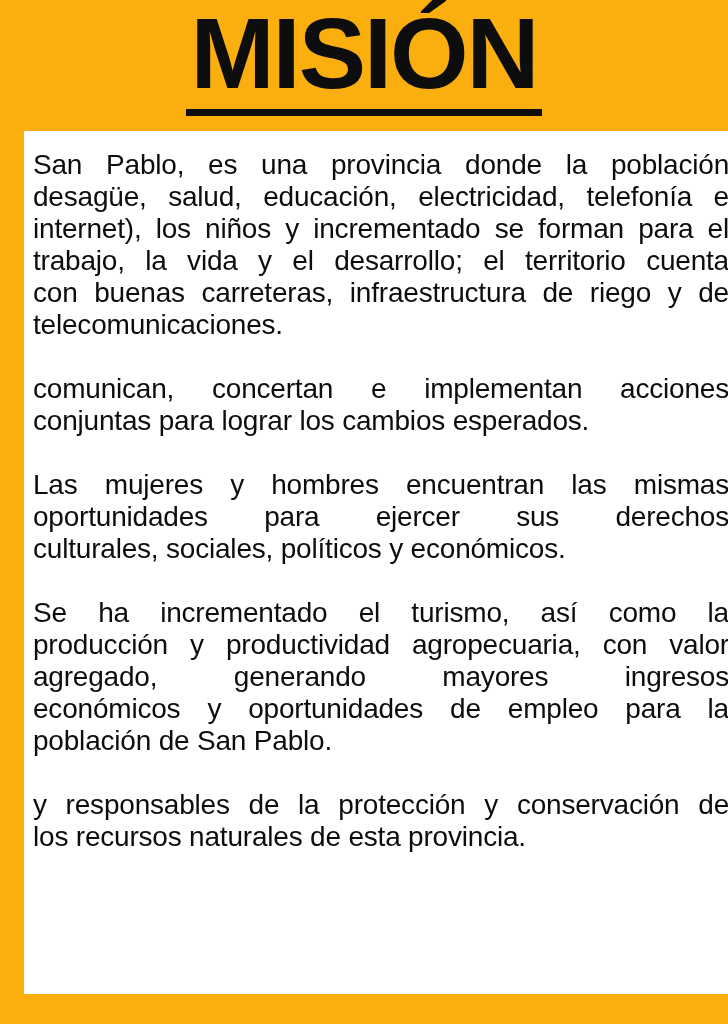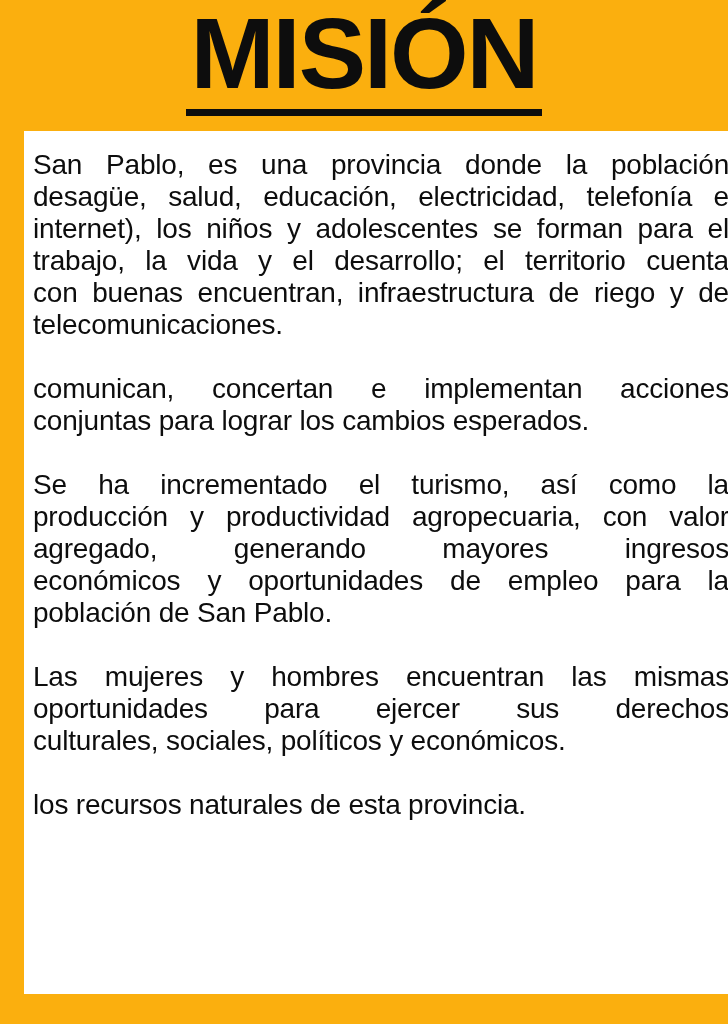--- a/index.html
+++ b/index.html
@@ -59,38 +59,39 @@
 
 <div class="banner">
   <h1 class="title">MISIÓN</h1>
 </div>
 
 <div class="panel">
   <div>
       <div class="para">
         <div class="line">San Pablo, es una provincia donde la población</div>
         <div class="line">desagüe, salud, educación, electricidad, telefonía e</div>
-        <div class="line">internet), los niños y adolescentes se forman para el</div>
+        <div class="line">internet), los niños y incrementado se forman para el</div>
         <div class="line">trabajo, la vida y el desarrollo; el territorio cuenta</div>
-        <div class="line">con buenas encuentran, infraestructura de riego y de</div>
+        <div class="line">con buenas carreteras, infraestructura de riego y de</div>
         <div class="line last">telecomunicaciones.</div>
       </div>
       <div class="para">
         <div class="line">comunican, concertan e implementan acciones</div>
         <div class="line last">conjuntas para lograr los cambios esperados.</div>
+      </div>
+      <div class="para">
+        <div class="line">Las mujeres y hombres encuentran las mismas</div>
+        <div class="line">oportunidades para ejercer sus derechos</div>
+        <div class="line last">culturales, sociales, políticos y económicos.</div>
       </div>
       <div class="para">
         <div class="line">Se ha incrementado el turismo, así como la</div>
         <div class="line">producción y productividad agropecuaria, con valor</div>
         <div class="line">agregado, generando mayores ingresos</div>
         <div class="line">económicos y oportunidades de empleo para la</div>
         <div class="line last">población de San Pablo.</div>
       </div>
       <div class="para">
-        <div class="line">Las mujeres y hombres encuentran las mismas</div>
-        <div class="line">oportunidades para ejercer sus derechos</div>
-        <div class="line last">culturales, sociales, políticos y económicos.</div>
-      </div>
-      <div class="para">
+        <div class="line">y responsables de la protección y conservación de</div>
         <div class="line last">los recursos naturales de esta provincia.</div>
       </div>
     </div>
 </div>
 
 </body></html>

